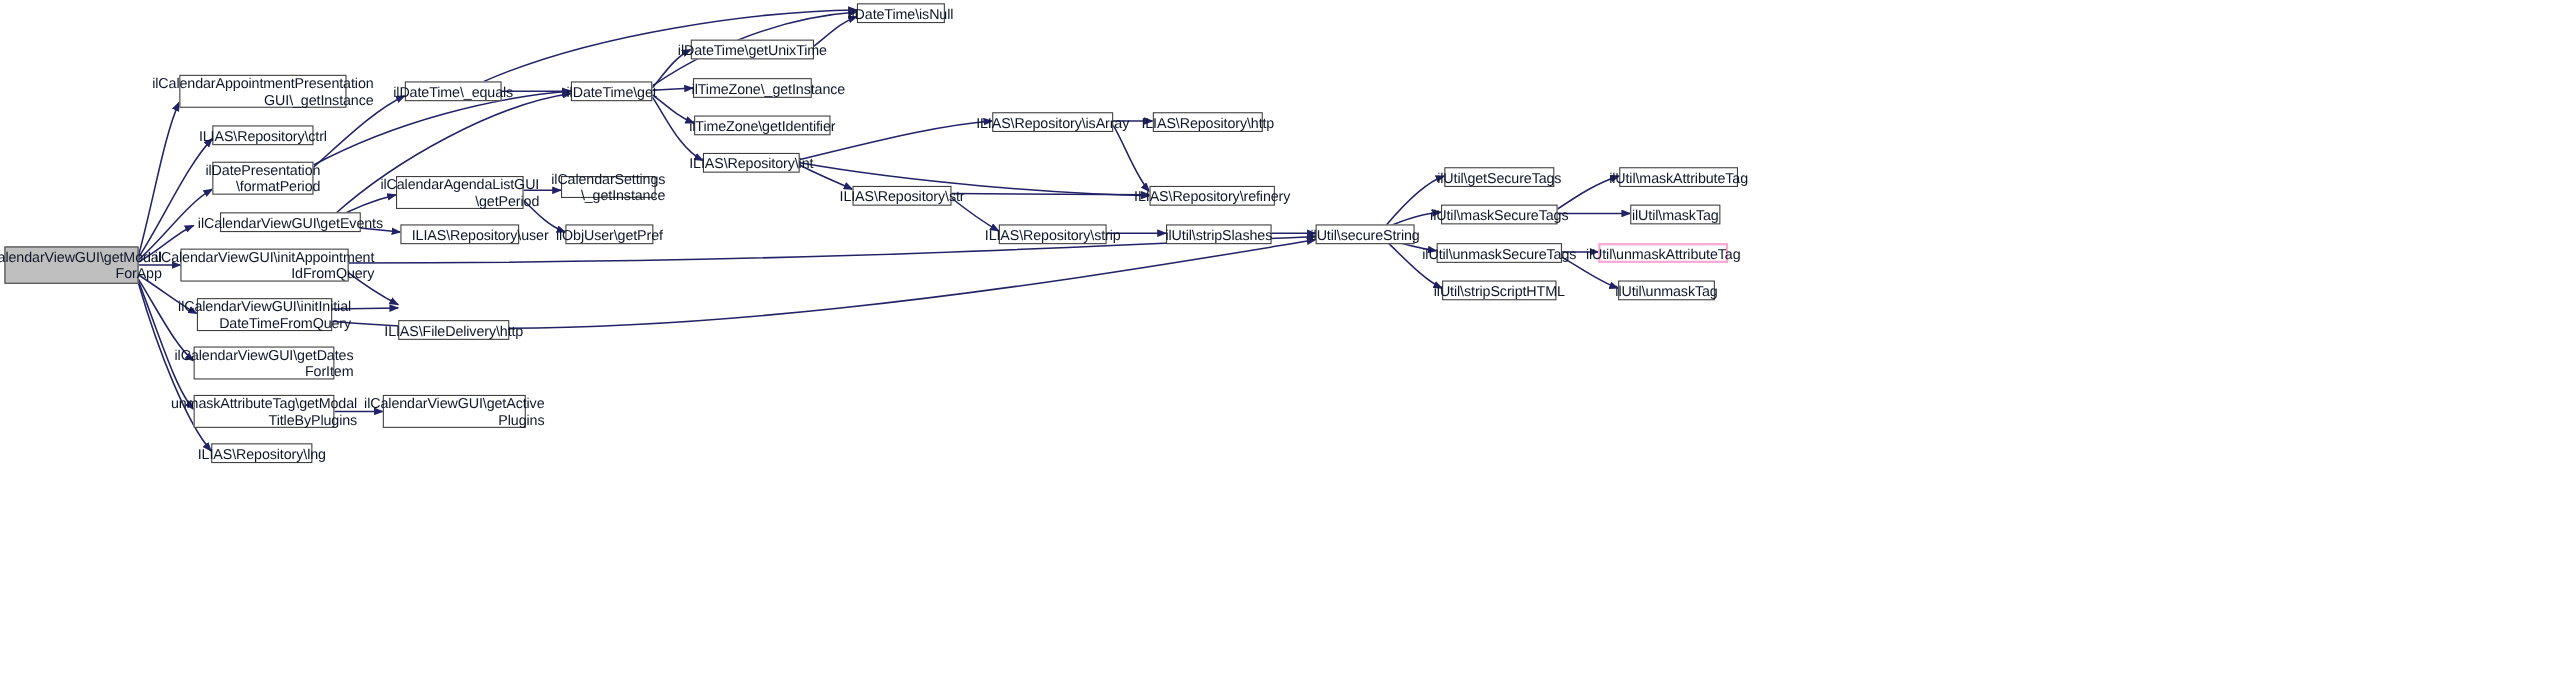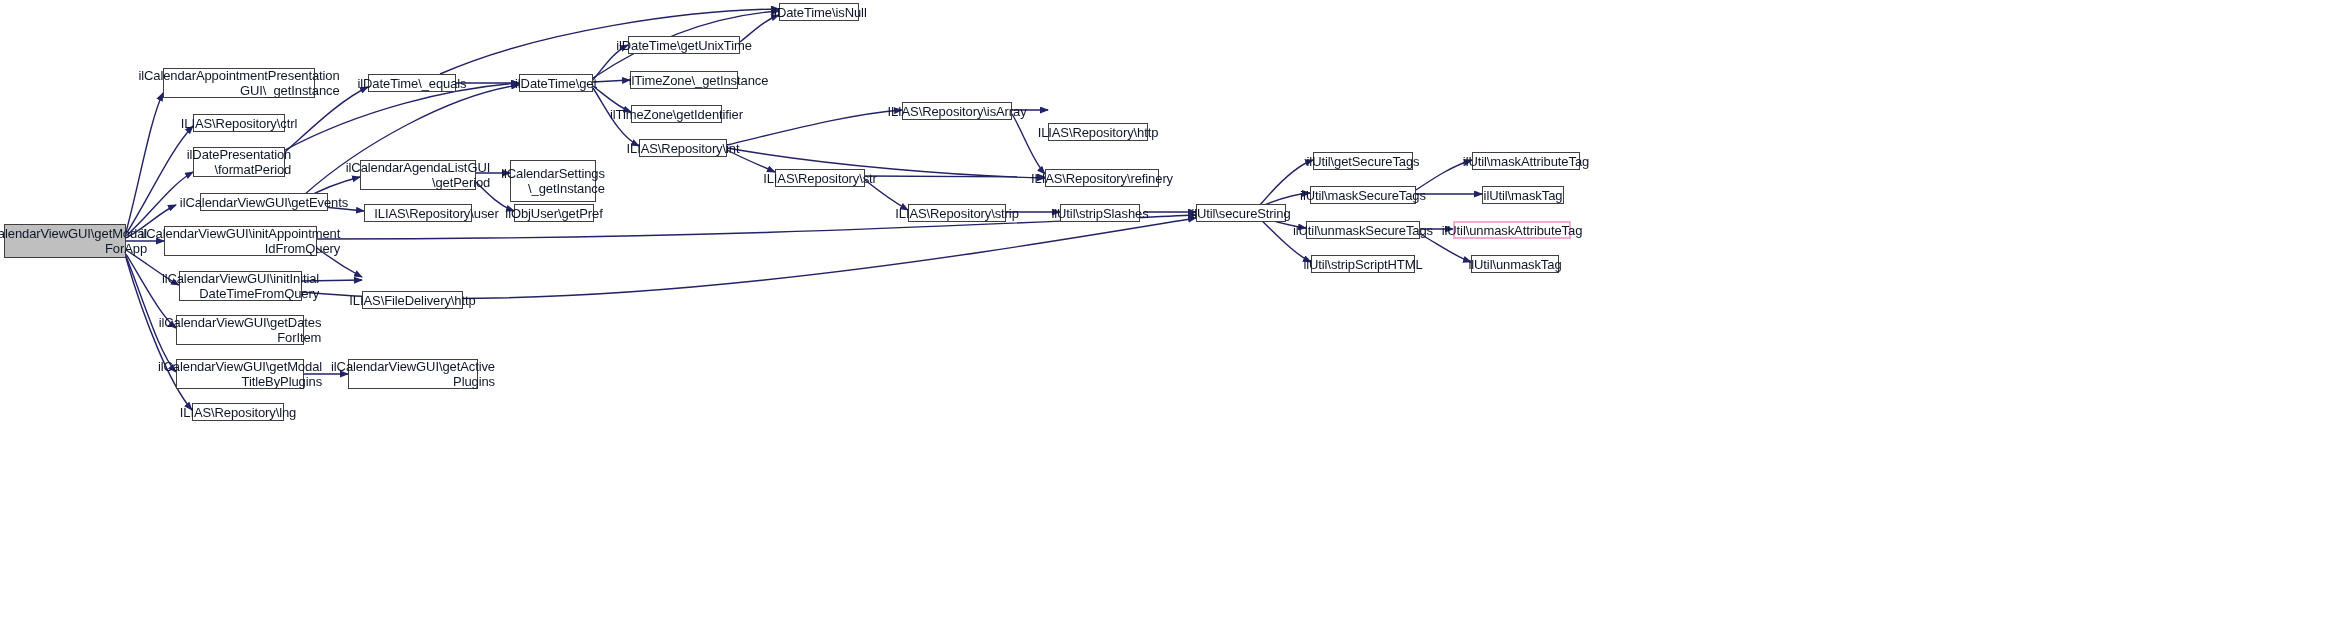--- a/index.html
+++ b/index.html
@@ -115,45 +115,45 @@
       <div class="node" style="left: 193px; top: 114px; width: 92px; height: 18px;">ILIAS\Repository\ctrl</div>
       <div class="node" style="left: 193px; top: 147px; width: 92px; height: 30px;">ilDatePresentation
 \formatPeriod</div>
       <div class="node" style="left: 176px; top: 193px; width: 128px; height: 18px; margin-left: 24px;">ilCalendarViewGUI\getEvents</div>
       <div class="node" style="left: 164px; top: 226px; width: 153px; height: 30px;">ilCalendarViewGUI\initAppointment
 IdFromQuery</div>
       <div class="node" style="left: 179px; top: 271px; width: 123px; height: 30px;">ilCalendarViewGUI\initInitial
 DateTimeFromQuery</div>
       <div class="node" style="left: 176px; top: 315px; width: 128px; height: 30px;">ilCalendarViewGUI\getDates
 ForItem</div>
-      <div class="node" style="left: 176px; top: 359px; width: 128px; height: 30px;">ilCalendarViewGUI\getModal
+      <div class="node" style="left: 176px; top: 359px; width: 128px; height: 30px;">unmaskAttributeTag\getModal
 TitleByPlugins</div>
       <div class="node" style="left: 192px; top: 403px; width: 92px; height: 18px;">ILIAS\Repository\lng</div>
       <div class="node" style="left: 368px; top: 74px; width: 88px; height: 18px;">ilDateTime\_equals</div>
       <div class="node" style="left: 360px; top: 160px; width: 116px; height: 30px;">ilCalendarAgendaListGUI
 \getPeriod</div>
       <div class="node" style="left: 364px; top: 204px; width: 108px; height: 18px; padding-left: 40px;">ILIAS\Repository\user</div>
       <div class="node" style="left: 362px; top: 271px; width: 101px; height: 18px; margin-top: 20px;">ILIAS\FileDelivery\http</div>
       <div class="node" style="left: 348px; top: 359px; width: 130px; height: 30px;">ilCalendarViewGUI\getActive
 Plugins</div>
-      <div class="node" style="left: 510px; top: 160px; width: 86px; height: 42px;">ilCalendarSettings
+      <div class="node" style="left: 510px; top: 160px; width: 86px; height: 20px;">ilCalendarSettings
 \_getInstance</div>
       <div class="node" style="left: 514px; top: 204px; width: 80px; height: 18px;">ilObjUser\getPref</div>
       <div class="node" style="left: 519px; top: 74px; width: 74px; height: 18px;">ilDateTime\get</div>
       <div class="node" style="left: 779px; top: 3px; width: 80px; height: 18px;">ilDateTime\isNull</div>
       <div class="node" style="left: 628px; top: 36px; width: 112px; height: 18px;">ilDateTime\getUnixTime</div>
       <div class="node" style="left: 630px; top: 71px; width: 108px; height: 18px; padding-left: 32px;">ilTimeZone\_getInstance</div>
-      <div class="node" style="left: 631px; top: 105px; width: 91px; height: 18px;">ilTimeZone\getIdentifier</div>
+      <div class="node" style="left: 631px; top: 105px; width: 124px; height: 18px;">ilTimeZone\getIdentifier</div>
       <div class="node" style="left: 639px; top: 139px; width: 88px; height: 18px;">ILIAS\Repository\int</div>
       <div class="node" style="left: 902px; top: 102px; width: 110px; height: 18px;">ILIAS\Repository\isArray</div>
-      <div class="node" style="left: 1048px; top: 102px; width: 100px; height: 18px; margin-top: 21px;">ILIAS\Repository\http</div>
+      <div class="node" style="left: 1048px; top: 102px; width: 100px; height: 18px;">ILIAS\Repository\http</div>
       <div class="node" style="left: 775px; top: 169px; width: 90px; height: 18px;">ILIAS\Repository\str</div>
       <div class="node" style="left: 1045px; top: 169px; width: 114px; height: 18px;">ILIAS\Repository\refinery</div>
       <div class="node" style="left: 908px; top: 204px; width: 98px; height: 18px;">ILIAS\Repository\strip</div>
-      <div class="node" style="left: 1060px; top: 204px; width: 80px; height: 18px;">ilUtil\stripSlashes</div>
+      <div class="node" style="left: 1060px; top: 204px; width: 96px; height: 18px;">ilUtil\stripSlashes</div>
       <div class="node" style="left: 1196px; top: 204px; width: 90px; height: 18px;">ilUtil\secureString</div>
       <div class="node" style="left: 1313px; top: 152px; width: 100px; height: 18px;">ilUtil\getSecureTags</div>
       <div class="node" style="left: 1310px; top: 186px; width: 106px; height: 18px;">ilUtil\maskSecureTags</div>
       <div class="node" style="left: 1306px; top: 221px; width: 114px; height: 18px;">ilUtil\unmaskSecureTags</div>
       <div class="node" style="left: 1311px; top: 255px; width: 104px; height: 18px;">ilUtil\stripScriptHTML</div>
       <div class="node" style="left: 1472px; top: 152px; width: 108px; height: 18px;">ilUtil\maskAttributeTag</div>
       <div class="node" style="left: 1482px; top: 186px; width: 82px; height: 18px;">ilUtil\maskTag</div>
       <div class="node highlight" style="left: 1453px; top: 221px; width: 118px; height: 18px;">ilUtil\unmaskAttributeTag</div>
       <div class="node" style="left: 1471px; top: 255px; width: 88px; height: 18px;">ilUtil\unmaskTag</div>
     </div>

